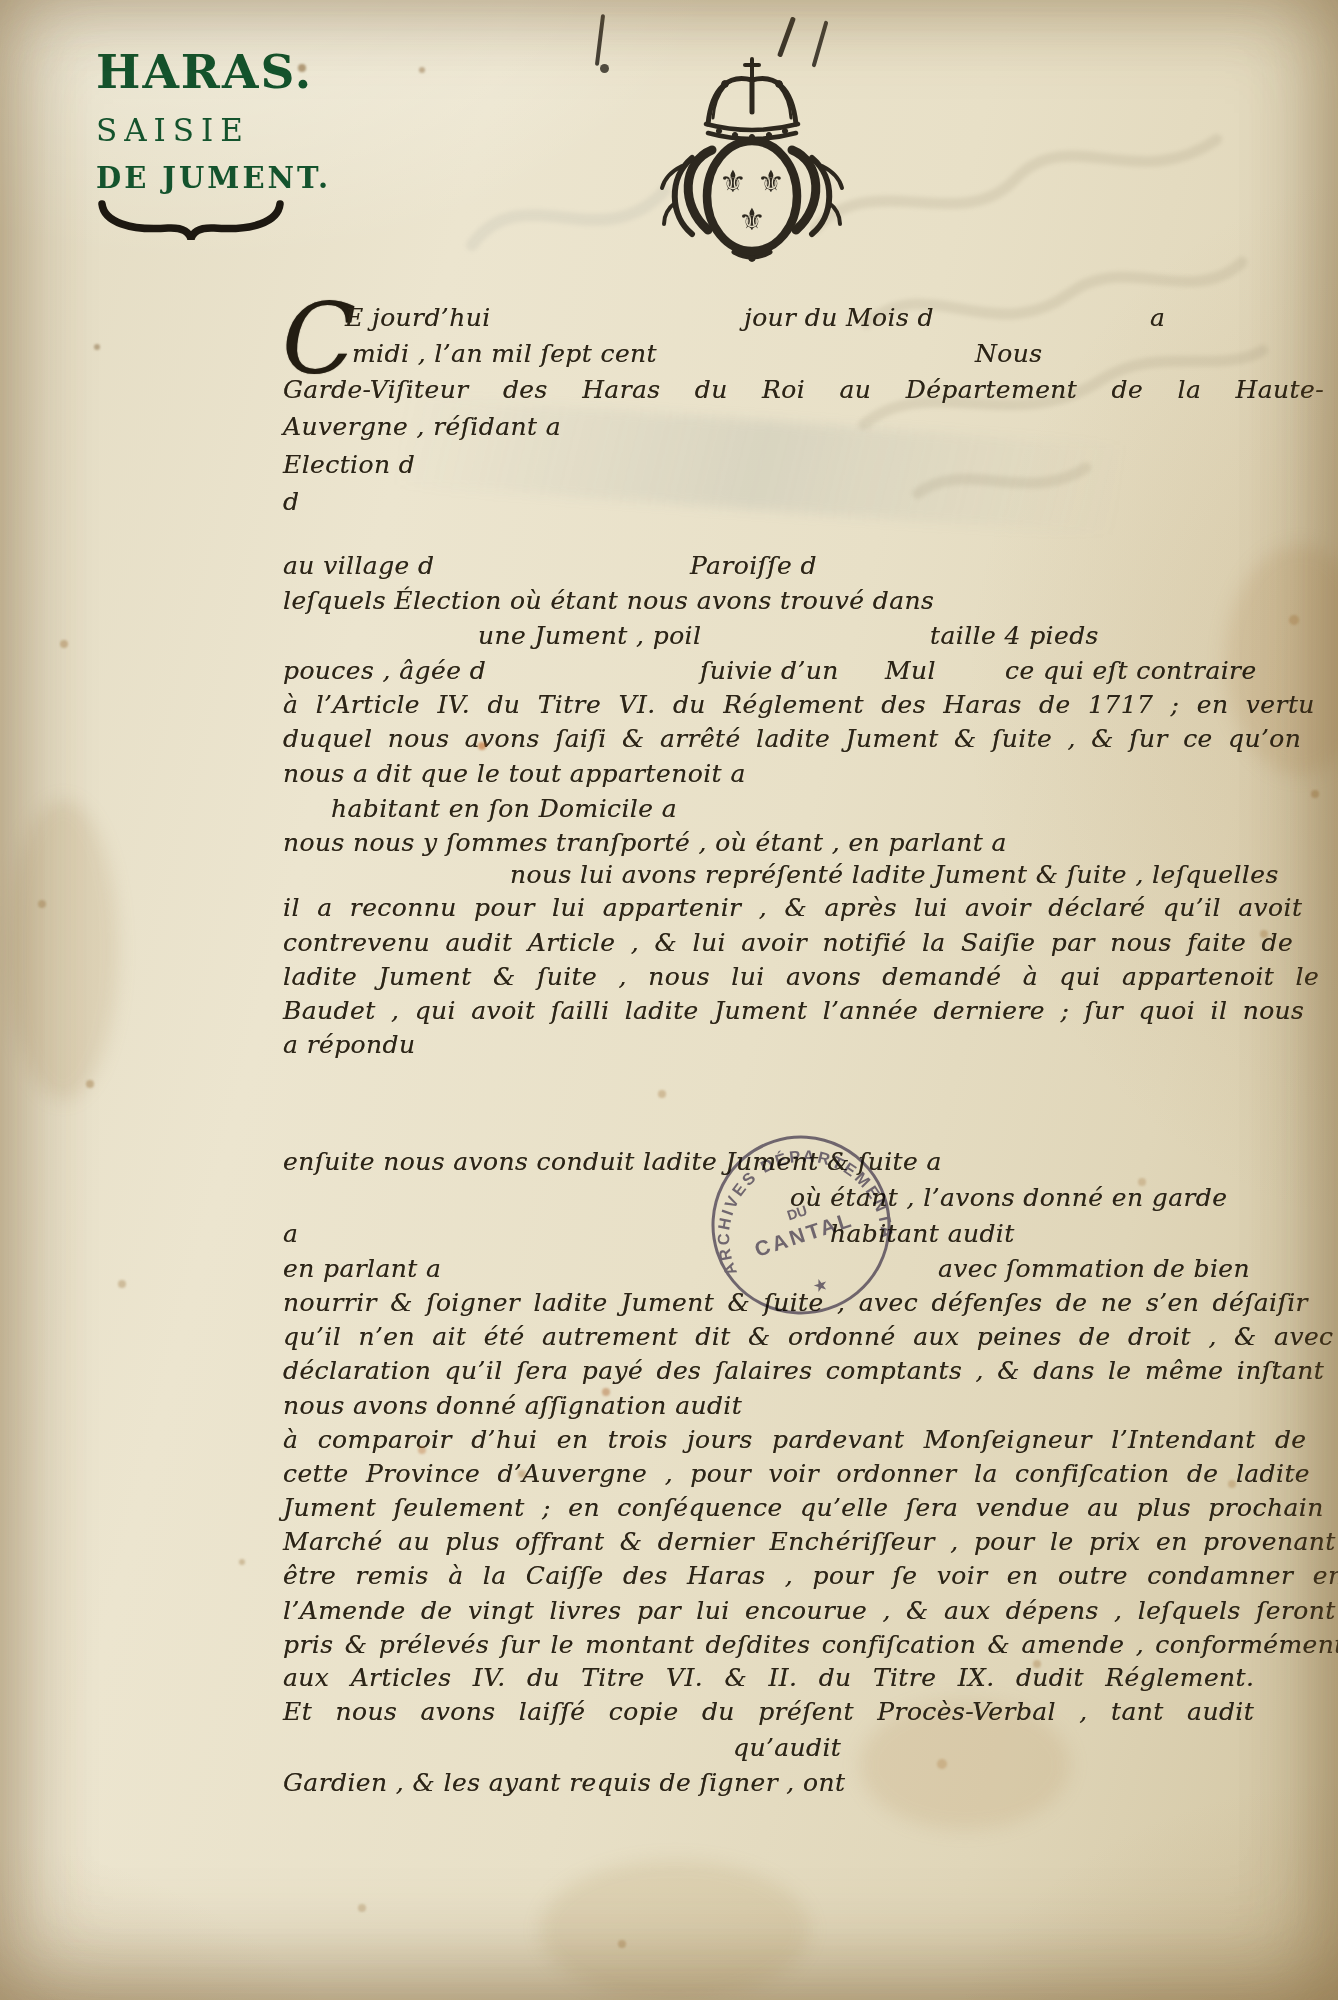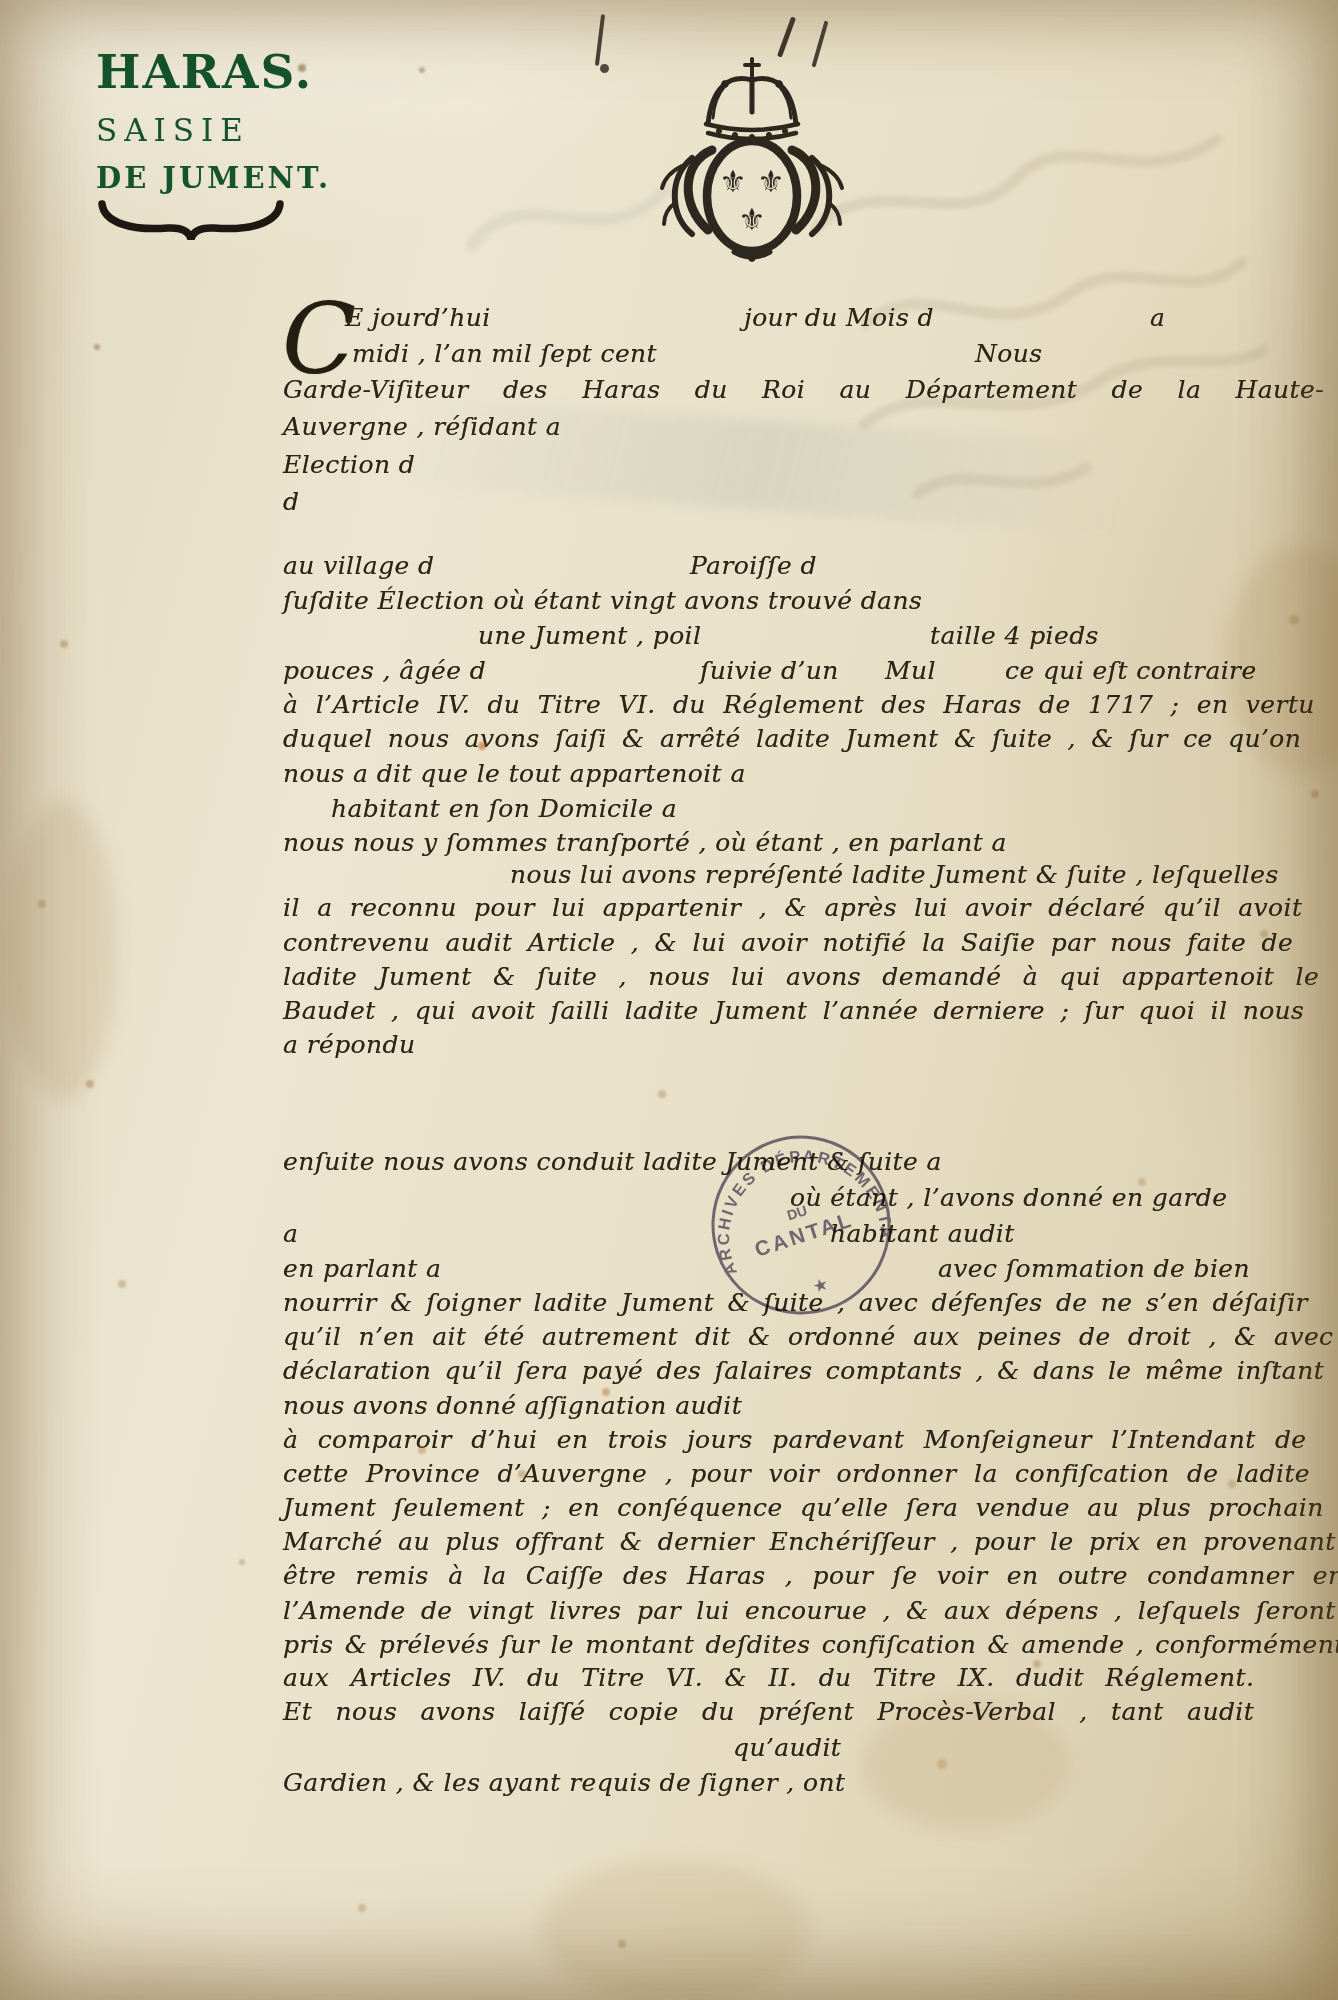--- a/index.html
+++ b/index.html
@@ -157,21 +157,21 @@
       <span class="seg" style="left: 283px;">Election d</span>
     </div>
     <div class="line" style="top: 487px;">
       <span class="seg" style="left: 283px;">d</span>
     </div>
     <div class="line" style="top: 551px;">
       <span class="seg" style="left: 283px;">au village d</span>
       <span class="seg" style="left: 690px;">Paroiſſe d</span>
     </div>
     <div class="line" style="top: 586px;">
-      <span class="seg" style="left: 283px;">ſuſdite Élection où étant vingt avons trouvé dans</span>
+      <span class="seg" style="left: 283px;">leſquels Élection où étant nous avons trouvé dans</span>
     </div>
     <div class="line" style="top: 621px;">
       <span class="seg" style="left: 478px;">une Jument , poil</span>
       <span class="seg" style="left: 930px;">taille 4 pieds</span>
     </div>
     <div class="line" style="top: 656px;">
       <span class="seg" style="left: 283px;">pouces , âgée d</span>
       <span class="seg" style="left: 700px;">ſuivie d’un</span>
       <span class="seg" style="left: 885px;">Mul</span>
       <span class="seg" style="left: 1005px;">ce qui eſt contraire</span>

